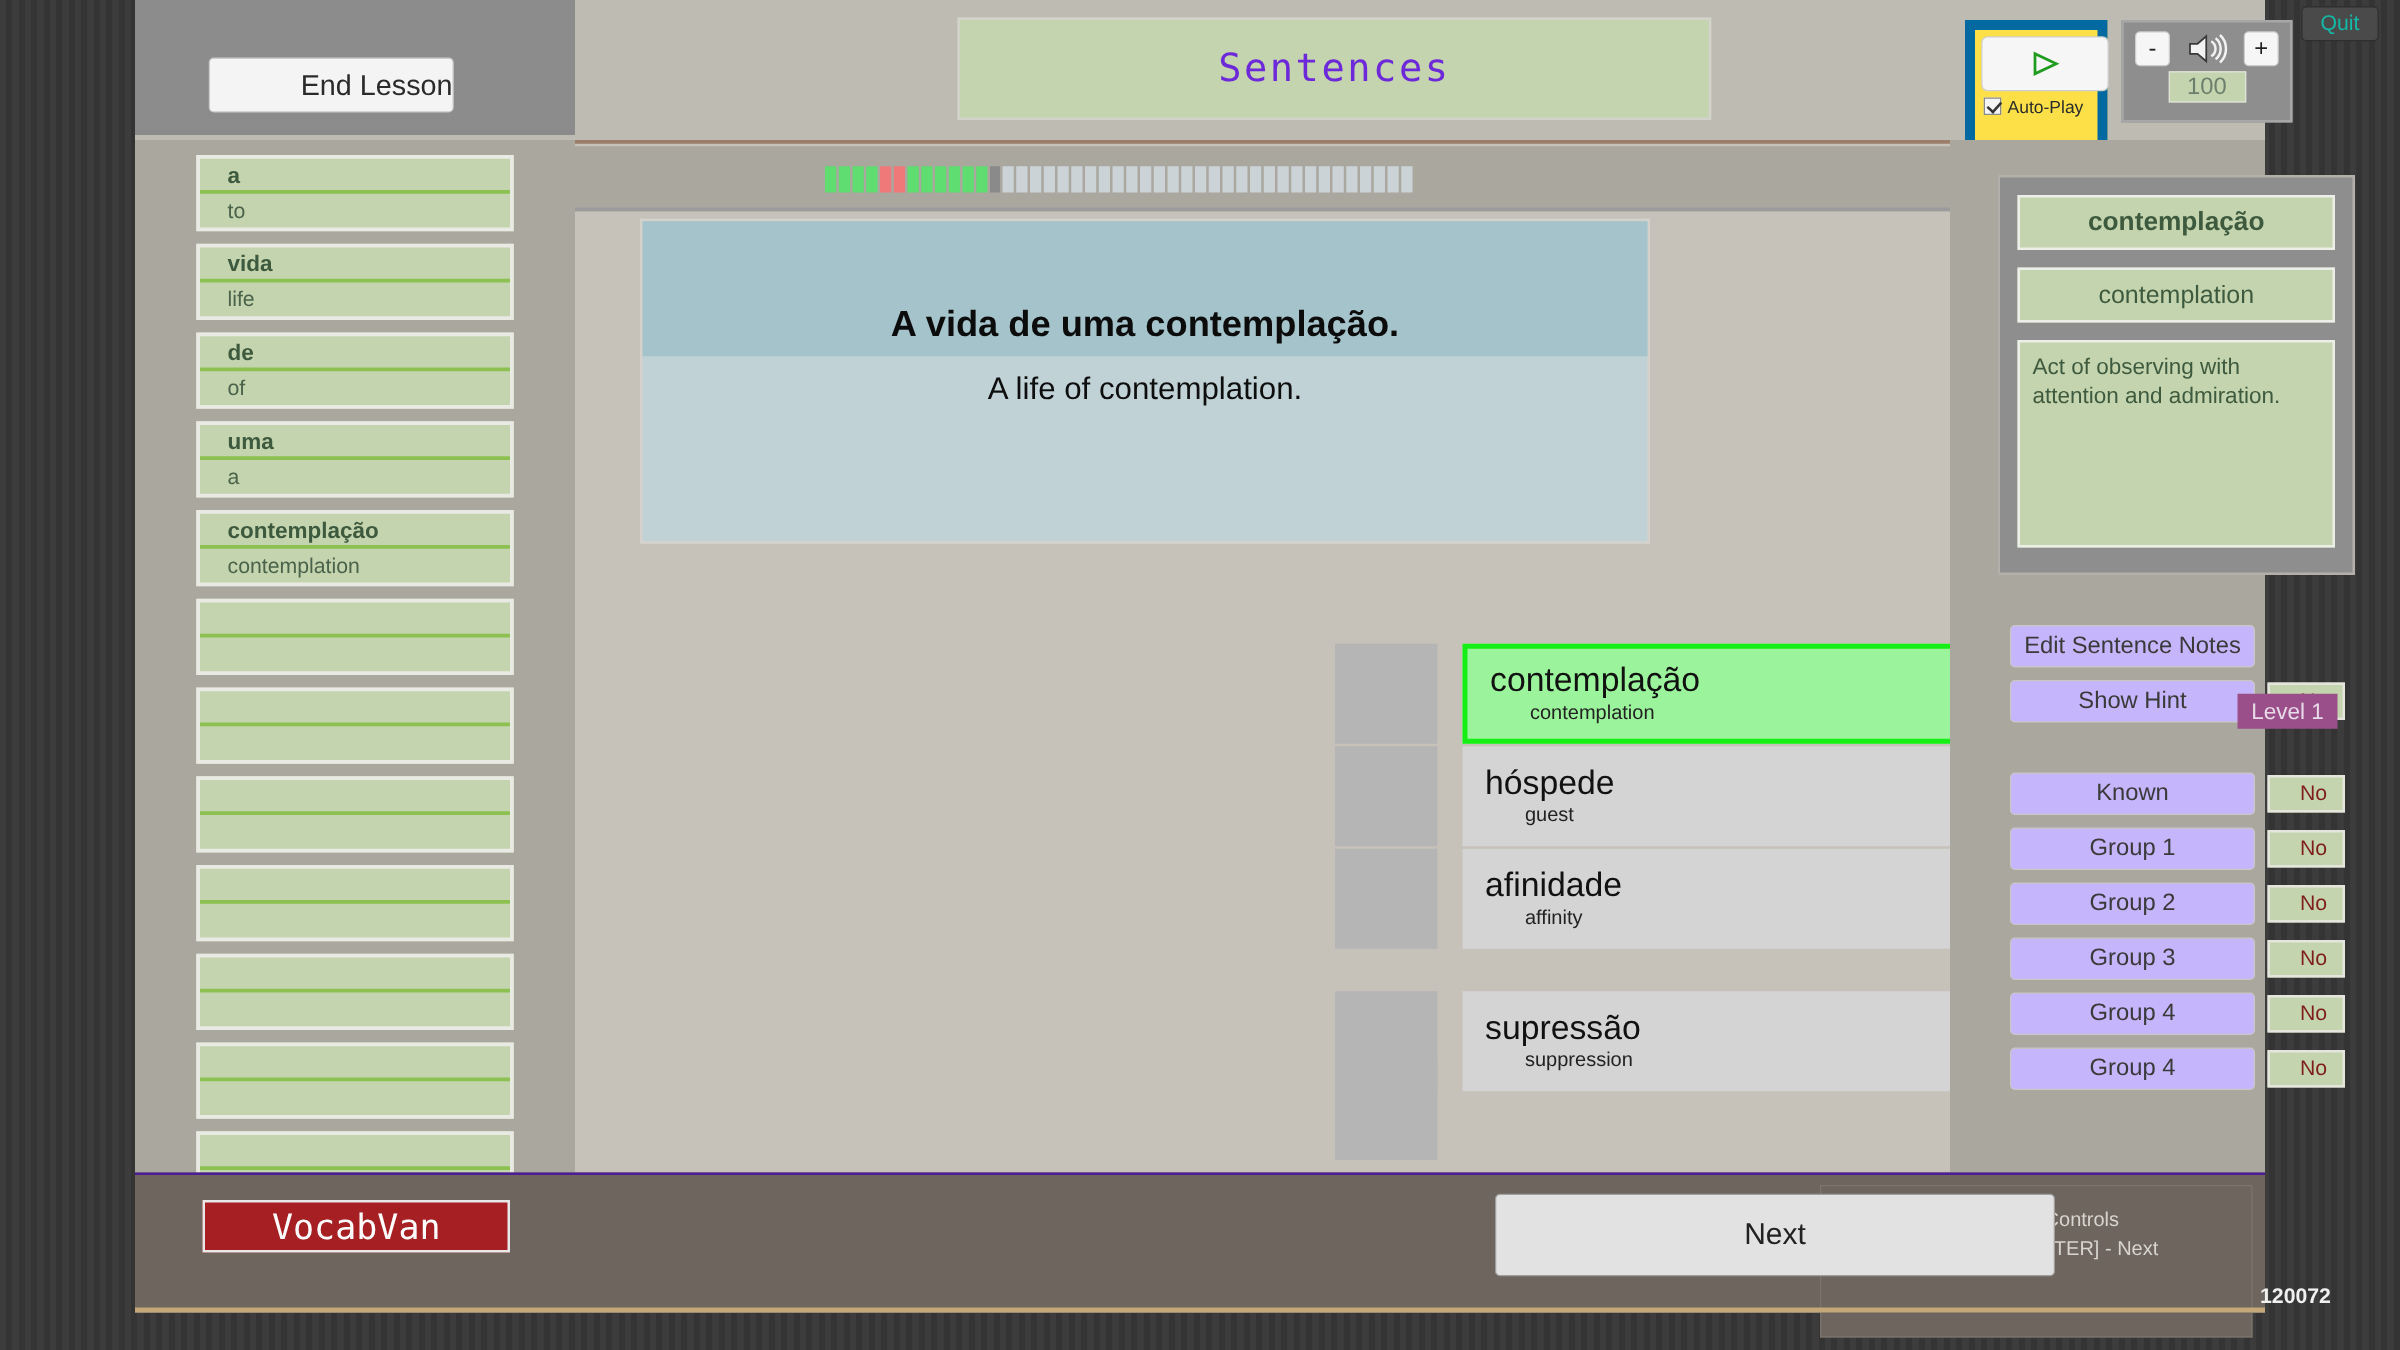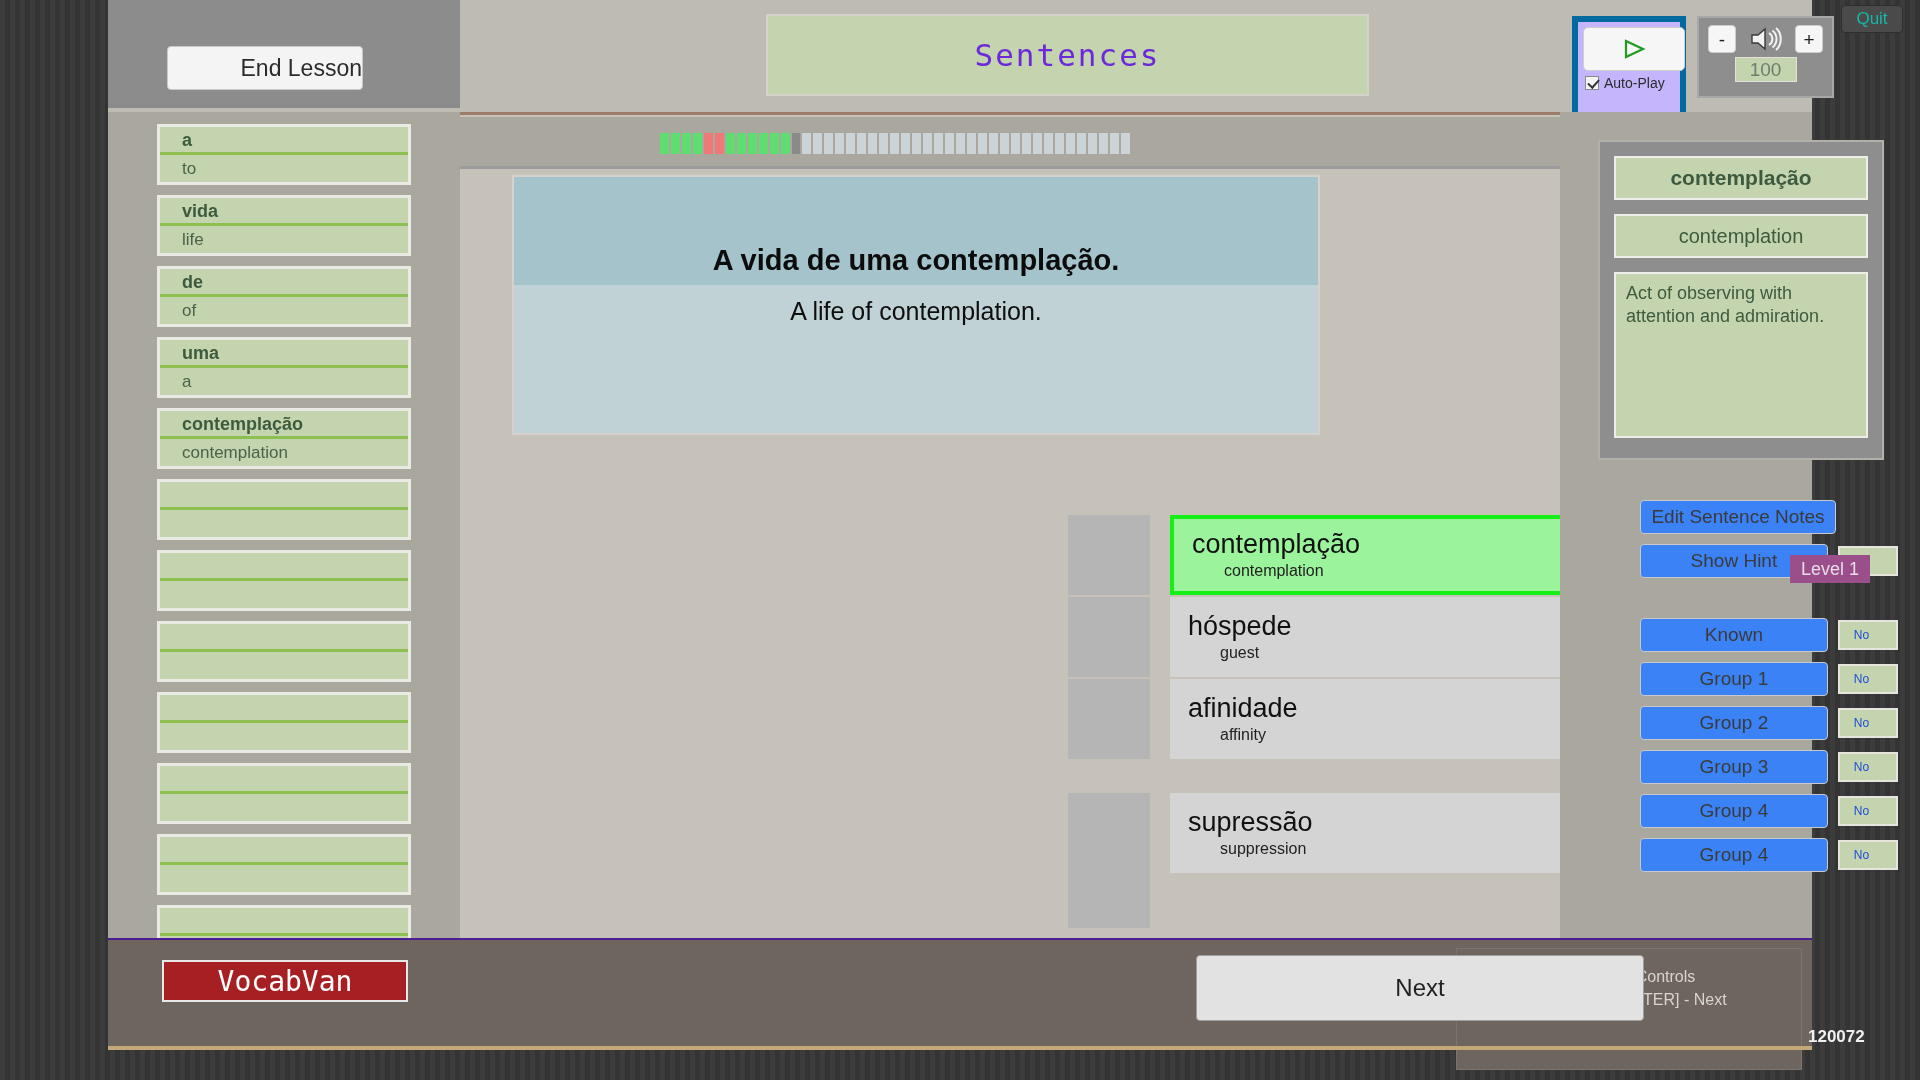--- a/index.html
+++ b/index.html
@@ -66,22 +66,22 @@
     color: #6d28d9;
   }
 
   #audio-panel {
     position: absolute; left: 1464px; top: 8px;
     width: 362px; height: 100px;
   }
   #play-group {
     position: absolute; left: 0px; top: 8px;
     width: 114px; height: 104px;
-    background: #c4b5fd;
-    border: 6px solid #0369a1;
+    background: #fde047;
+    border: 8px solid #0369a1;
     padding: 5px;
   }
   #play-btn {
     width: 102px; height: 44px;
     background: #f6f6f6;
     border: 1px solid #cfcfcf;
     border-radius: 5px;
     display: flex; align-items: center; justify-content: center;
     cursor: pointer;
   }
@@ -313,34 +313,33 @@
   #wi-def {
     margin-top: 14px;
     height: 166px; font-size: 18px; line-height: 1.25;
     padding: 8px 10px;
   }
 
   #right-buttons { position: absolute; left: 48px; top: 388px; width: 290px; }
   .rb-row { display: flex; align-items: center; gap: 10px; margin-bottom: 10px; }
   .rb-btn {
     width: 196px; height: 34px;
-    background: #3b82f6;
+    background: #c4b5fd;
     border: 1px solid #c8c8c8;
     border-radius: 4px;
     font-size: 19px; color: #3a3a3a;
     display: flex; align-items: center; justify-content: center;
     cursor: pointer;
-    margin-left: 32px;
   }
   .rb-val {
     width: 62px; height: 30px;
     background: #c3d4ae;
     border: 2px solid #e5e5de;
-    font-size: 12px; color: #1d4ed8;
-    display: flex; align-items: center; padding-left: 14px;
+    font-size: 17px; color: #7f1d1d;
+    display: flex; align-items: center; padding-left: 24px;
   }
   .rb-spacer { height: 30px; }
 
   
   #footer {
     position: absolute; left: 0; top: 938px;
     width: 1704px; height: 112px;
     background: #6e665e;
     border-top: 2px solid #4c1d95;
   }

